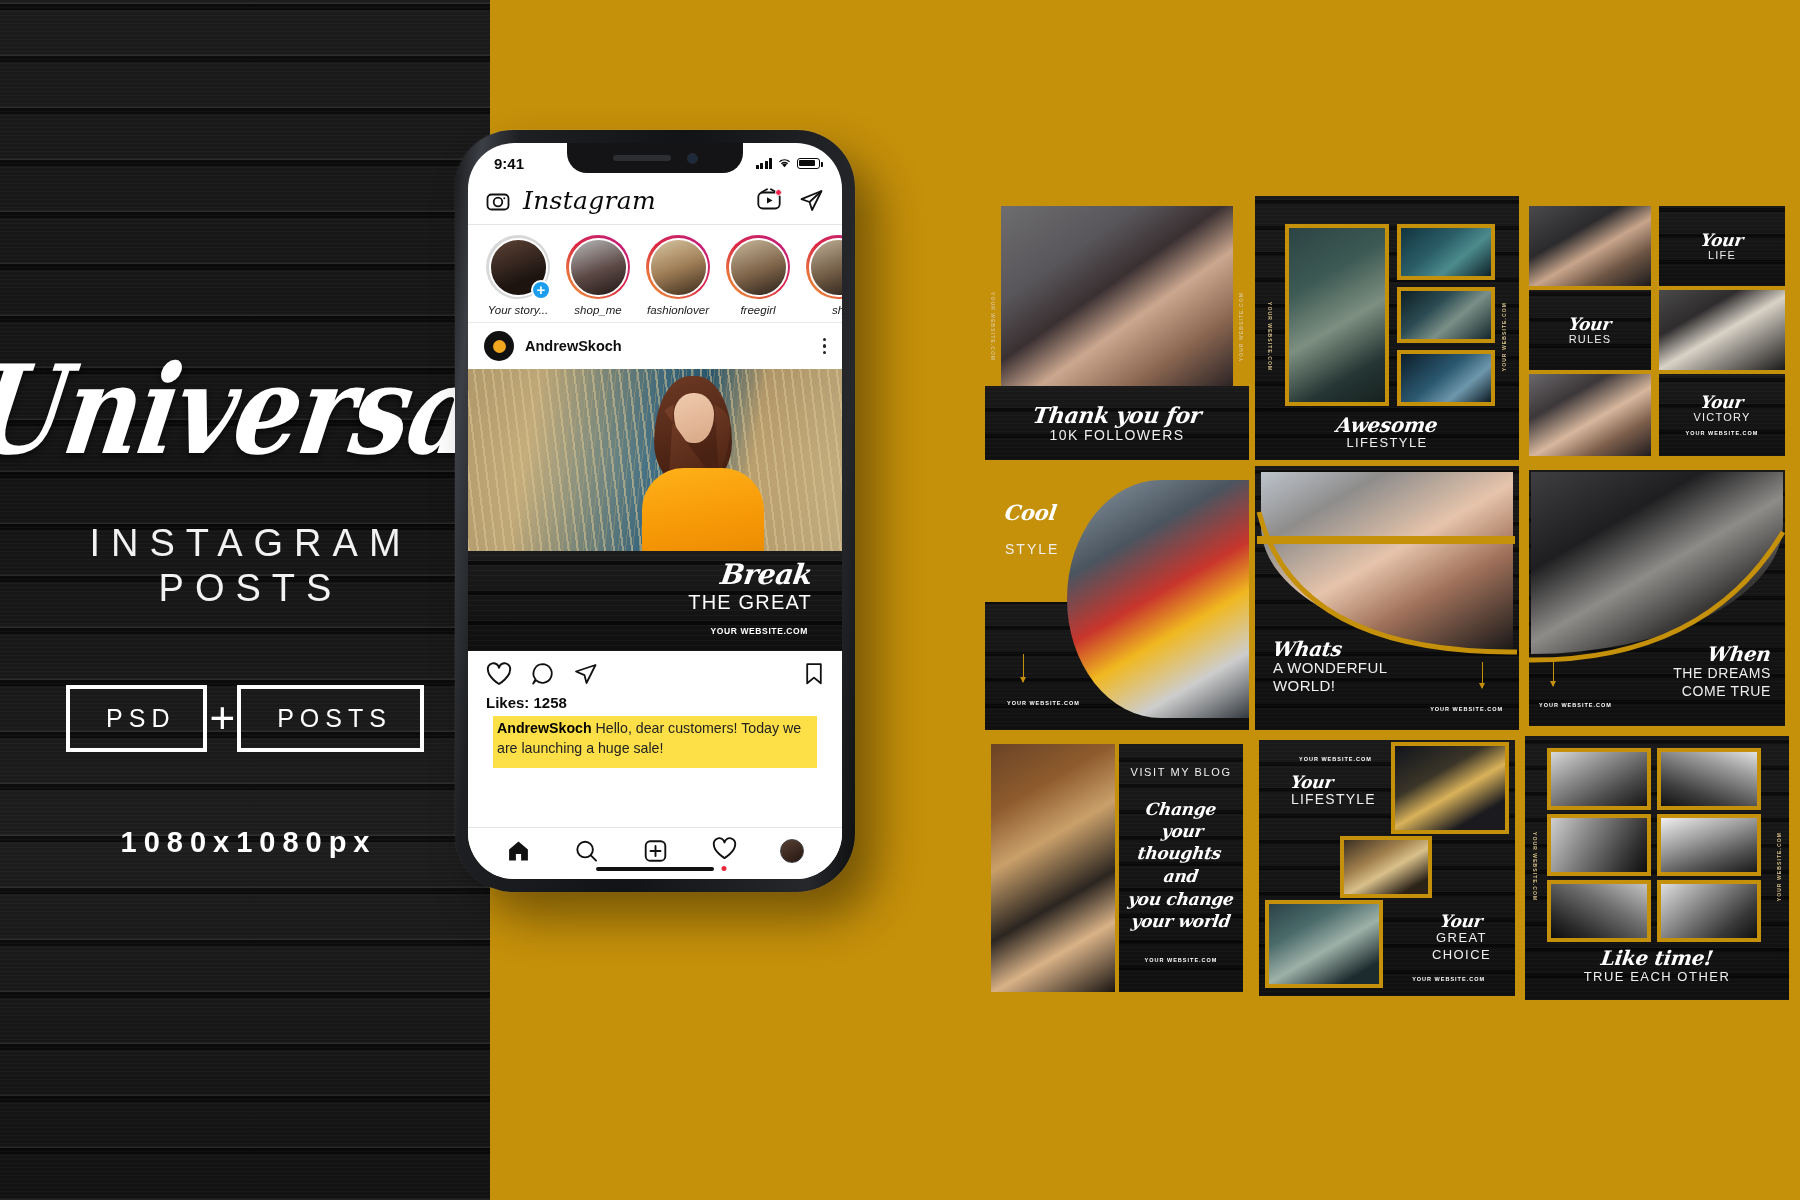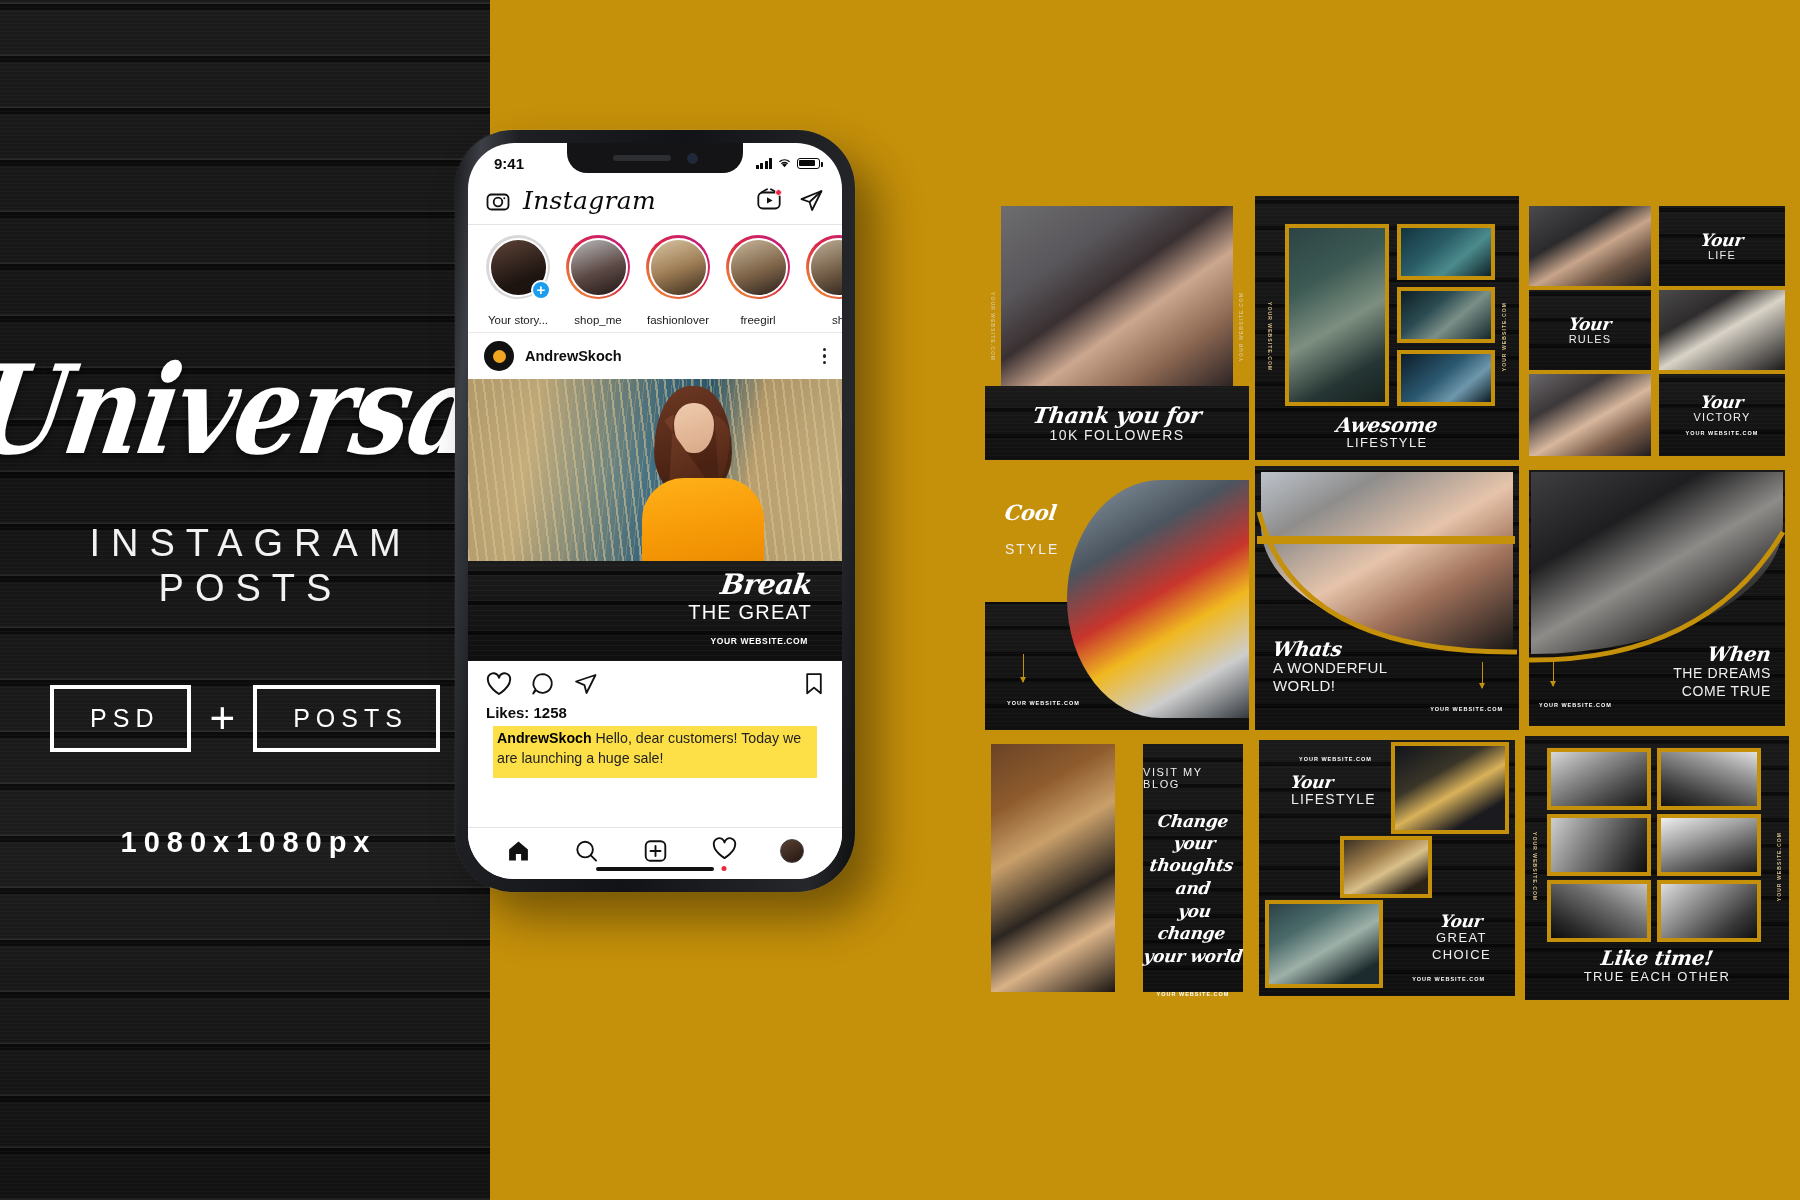--- a/index.html
+++ b/index.html
@@ -44,21 +44,21 @@
   .sub-line1, .sub-line2 {
     color: #f2f2f2;
     font-weight: 300;
     font-size: 38px;
     letter-spacing: 11px;
     text-indent: 11px;
     text-align: center;
     line-height: 1.18;
   }
   .badges {
-    display: flex; align-items: center; gap: 18px; margin-top: 74px;
+    display: flex; align-items: center; gap: 2px; margin-top: 74px;
   }
   .badge {
     border: 4px solid #fff; color: #fff; font-size: 25px;
     letter-spacing: 6px; text-indent: 6px; font-weight: 500;
     padding: 15px 28px 15px 30px; min-width: 140px; text-align: center;
   }
   .plus-sign { color: #fff; font-size: 44px; font-weight: 300; line-height: 0.7;}
   .px-line {
     margin-top: 74px; color: #fff; font-size: 29px; font-weight: 600;
     letter-spacing: 7px; text-indent: 7px;
@@ -124,21 +124,21 @@
   .ring.plain { background: #d8d8d8; }
   .ring .av {
     width: 100%; height: 100%; border-radius: 50%; border: 2px solid #fff;
     background-size: cover; background-position: center;
   }
   .plusdot {
     position: absolute; right: -1px; bottom: -1px; width: 20px; height: 20px;
     border-radius: 50%; background: #1b9df0; border: 2px solid #fff; color: #fff;
     font-size: 15px; line-height: 16px; font-weight: 600; text-align: center;
   }
-  .story-name { font-size: 11.5px; color: #1a1a1a; margin-top: 15px; white-space: nowrap; overflow: hidden; }
+  .story-name { font-size: 11.5px; color: #1a1a1a; margin-top: 5px; white-space: nowrap; overflow: hidden; font-style: italic; }
 
   .post-head { display: flex; align-items: center; padding: 8px 16px; gap: 11px; flex: none;}
   .post-av { width: 30px; height: 30px; border-radius: 50%; background: #111; display:flex;align-items:center;justify-content:center;}
   .post-av i { width: 13px; height: 13px; border-radius: 50%; background: #f0a61e; display: block; }
   .post-user { font-size: 14.5px; font-weight: 700; color: #0d0d0d; flex: 1; }
   .dots { display: flex; flex-direction: column; gap: 3px; align-items: center; }
   .dots i { width: 3.2px; height: 3.2px; border-radius: 50%; background: #222; display: block;}
 
   .post-media { position: relative; width: 100%; height: 282px; flex: none; overflow: hidden; }
   .photo-top {
@@ -530,21 +530,21 @@
         <div class="script" style="font-size:20px;">When</div>
         <div class="thin" style="font-size:14px;letter-spacing:.6px;line-height:1.3;">THE DREAMS</div>
         <div class="thin" style="font-size:14px;letter-spacing:.6px;line-height:1.3;">COME TRUE</div>
       </div>
       <div class="arrow" style="position:absolute;left:28px;bottom:44px;height:26px;"></div>
       <div class="hurl" style="position:absolute;left:14px;bottom:22px;">YOUR WEBSITE.COM</div>
     </div>
 
     <div class="tile gold">
       <div class="ph p-leaf" style="position:absolute;left:6px;top:8px;width:124px;height:248px;"></div>
-      <div class="wood" style="position:absolute;right:6px;top:8px;width:100px;height:248px;display:flex;flex-direction:column;align-items:center;padding-top:22px;">
+      <div class="wood" style="position:absolute;right:6px;top:8px;width:124px;height:248px;display:flex;flex-direction:column;align-items:center;padding-top:22px;">
         <div class="thin" style="font-size:11px;letter-spacing:1.6px;font-weight:400;">VISIT MY BLOG</div>
         <div style="margin-top:20px;text-align:center;">
           <div class="script" style="font-size:17px;line-height:1.32;">Change</div>
           <div class="script" style="font-size:17px;line-height:1.32;">your thoughts</div>
           <div class="script" style="font-size:17px;line-height:1.32;">and</div>
           <div class="script" style="font-size:17px;line-height:1.32;">you change</div>
           <div class="script" style="font-size:17px;line-height:1.32;">your world</div>
         </div>
         <div class="hurl" style="margin-top:24px;">YOUR WEBSITE.COM</div>
       </div>

